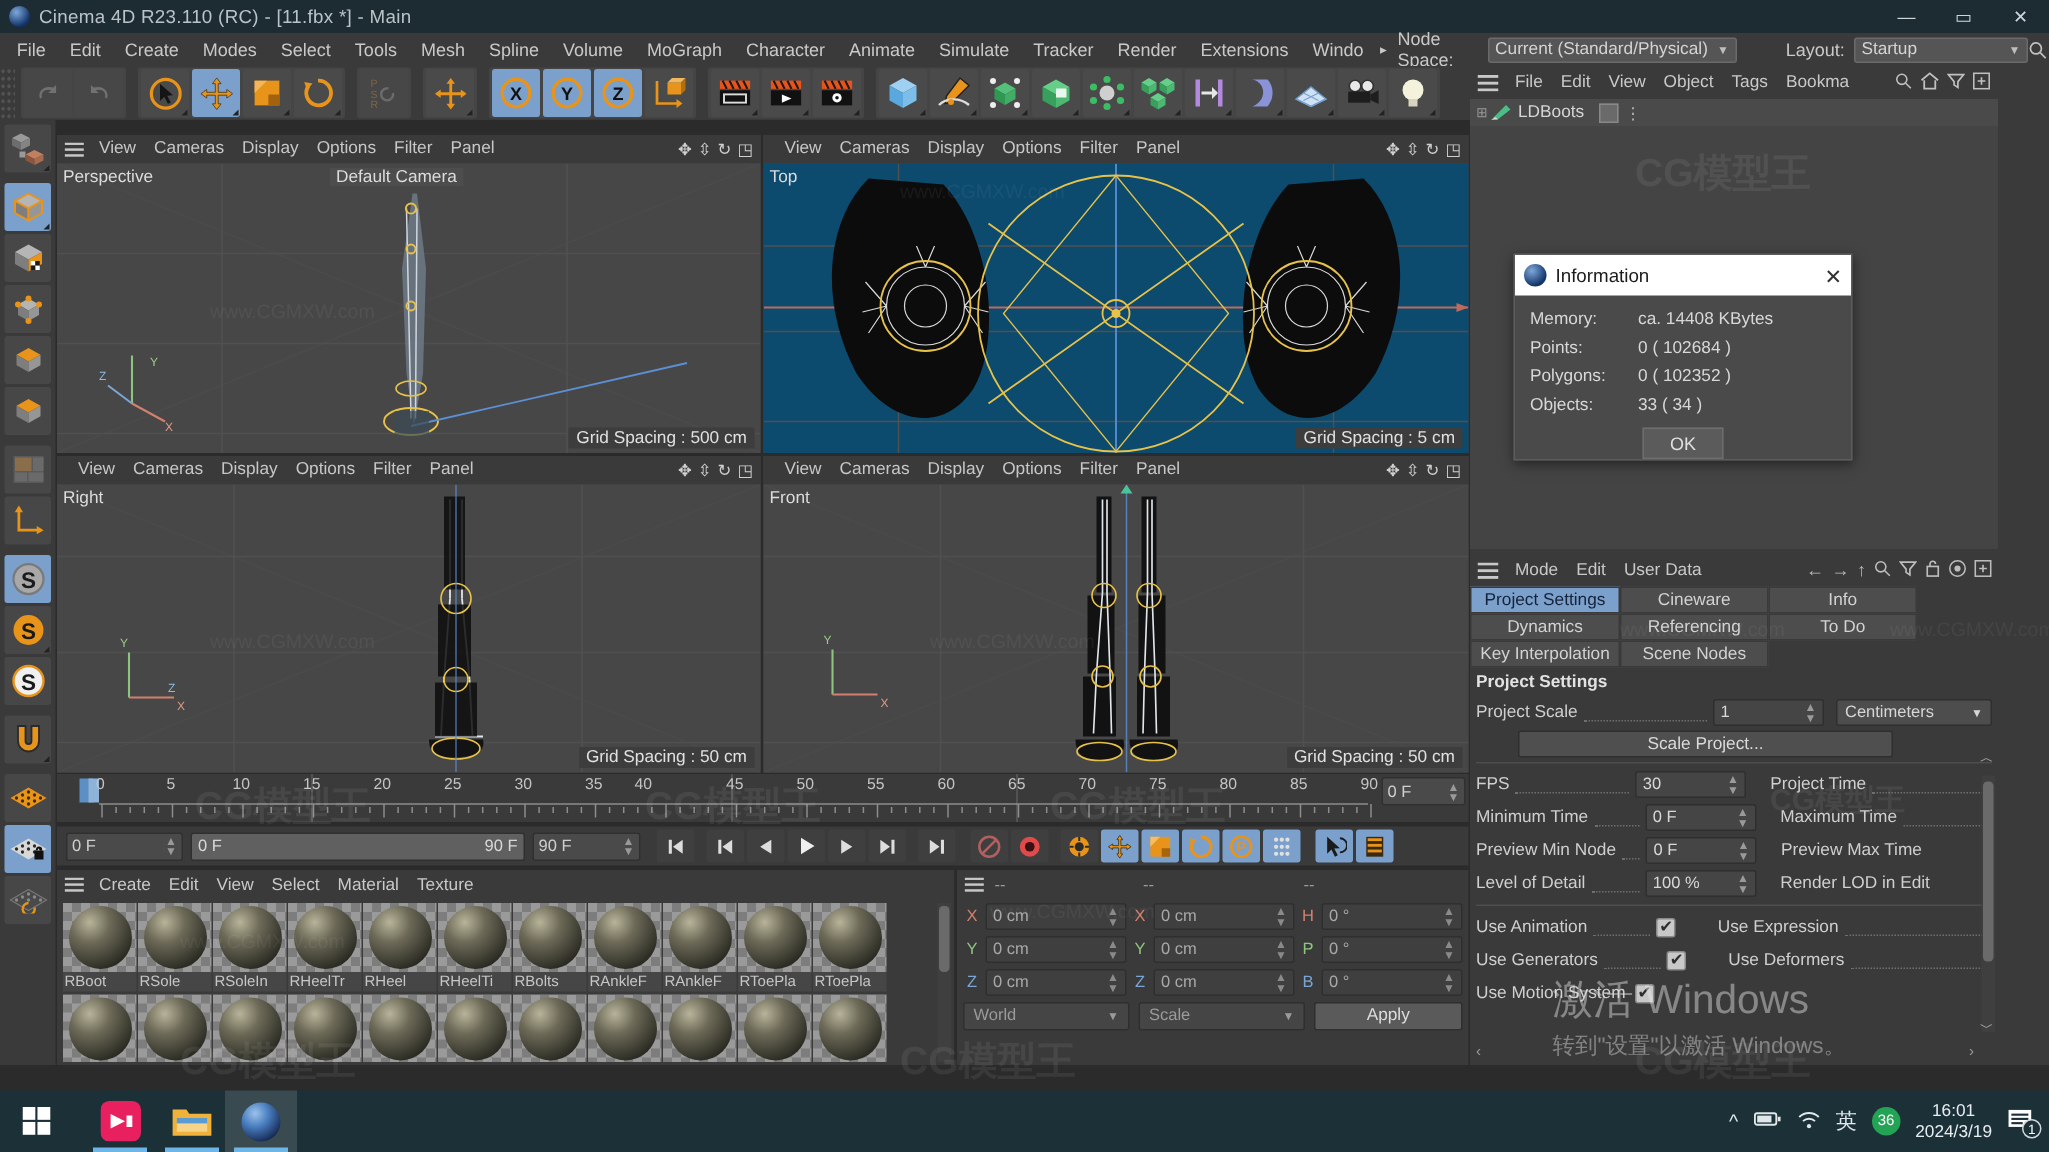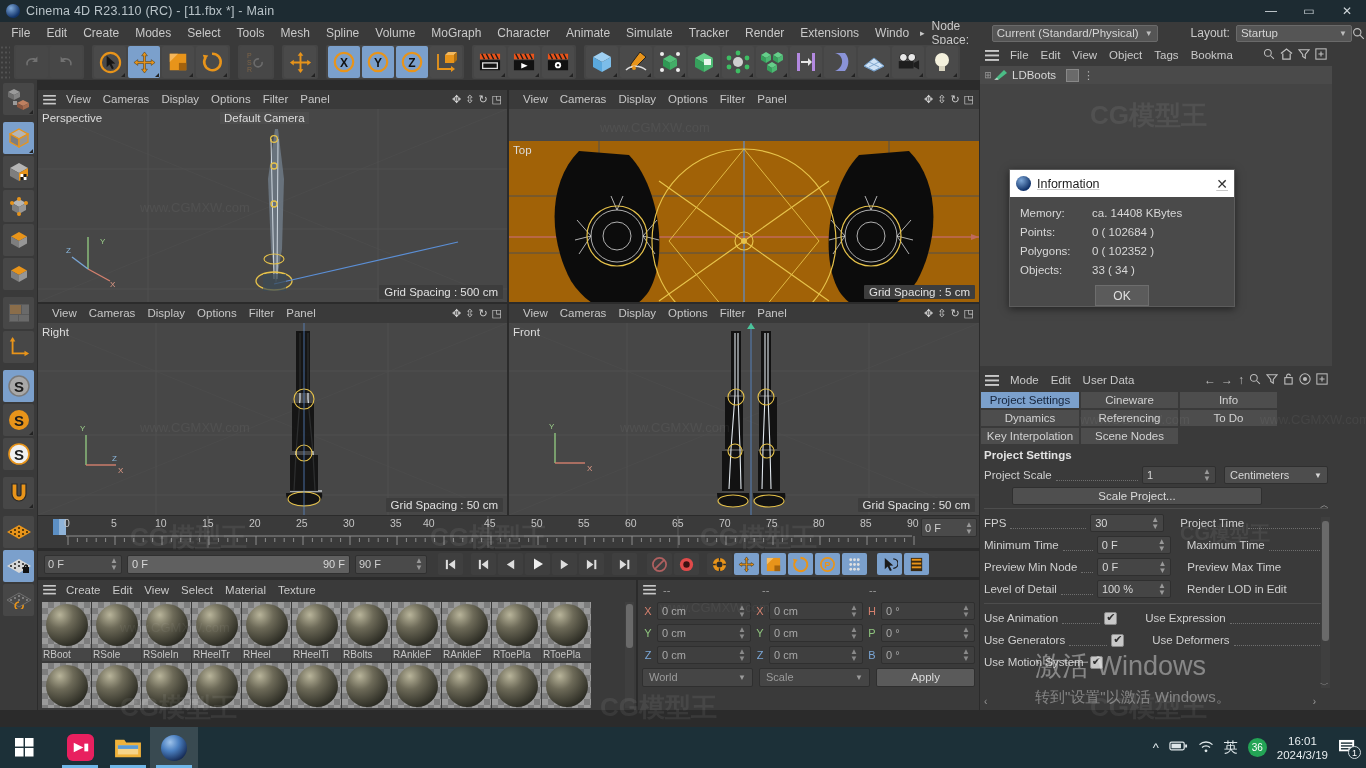--- a/index.html
+++ b/index.html
@@ -158,21 +158,21 @@
   .hline{ height:1px; background:#4d4d4d; margin:3px 4px;}
   .chk{ width:13px;height:13px; background:#c8c8c8; border:1px solid #8a8a8a; border-radius:2px;
      position:relative; flex:none;}
   .chk::after{ content:"✔"; position:absolute; left:1px; top:-2px; font-size:11px; color:#2e2e2e;}
   .scrollv{ position:absolute; right:2px; top:0; bottom:0; width:9px; background:#3f3f3f;}
   .scrollv i{ position:absolute; left:1px; width:7px; background:#6a6a6a; border-radius:3px;}
 
   
   .infodlg{ position:absolute; left:1009px; top:169px; width:226px; height:138px;
      background:#4a4a4a; border:1px solid #5c5c5c; box-shadow:0 2px 8px rgba(0,0,0,.5);}
-  .infohdr{ height:27px; background:#fff; display:flex; align-items:center; padding:0 6px;text-decoration:underline;}
+  .infohdr{ height:27px; background:#fff; display:flex; align-items:center; padding:0 6px;}
   .infohdr .lg{ width:15px;height:15px;border-radius:50%;
      background:radial-gradient(circle at 35% 30%,#7ea8d8,#12346b 70%); margin-right:6px;}
   .infohdr .tt{ color:#1b1b1b; font-size:12.5px;}
   .infohdr .x{ margin-left:auto; color:#333; font-size:14px;}
   .inforows{ padding:6px 2px 0 10px;}
   .inforow{ display:flex; height:19px; align-items:center; font-size:11.5px; color:#d8d8d8;}
   .inforow .k{ width:72px;}
   .infook{ width:54px;height:21px;margin:6px auto 0; background:#5b5b5b; border:1px solid #6d6d6d;
      color:#e0e0e0; font-size:12px; display:flex;align-items:center;justify-content:center;}
 
@@ -701,21 +701,21 @@
         <span class="hm">Options</span>
         <span class="hm">Filter</span>
         <span class="hm">Panel</span>
         <span class="hicons">
           <span>✥</span>
           <span>⇳</span>
           <span>↻</span>
           <span>◳</span>
         </span>
       </div>
-      <div class="vpbody" style="background:#a16207;margin-top:32px;">
+      <div class="vpbody" style="background:#0c4a6e;">
         <svg class="gridlines" viewBox="0 0 470 193" preserveAspectRatio="none">
           <g stroke="#505050" stroke-width="1">
             <line x1="0" y1="55" x2="470" y2="55"></line>
               <line x1="0" y1="112" x2="470" y2="112"></line>
               <line x1="0" y1="172" x2="470" y2="172"></line>
             <line x1="90" y1="0" x2="90" y2="193"></line>
               <line x1="380" y1="0" x2="380" y2="193"></line>
           </g>
           <line x1="0" y1="96" x2="470" y2="96" stroke="#c06a5c" stroke-width="1.4"></line>
           <path d="M462 93 L470 96 L462 99 Z" fill="#c06a5c"></path>

